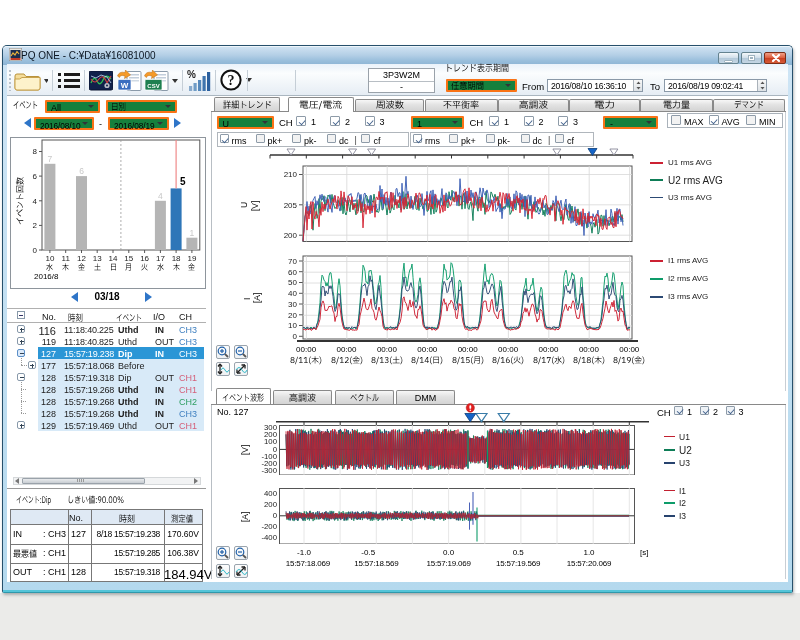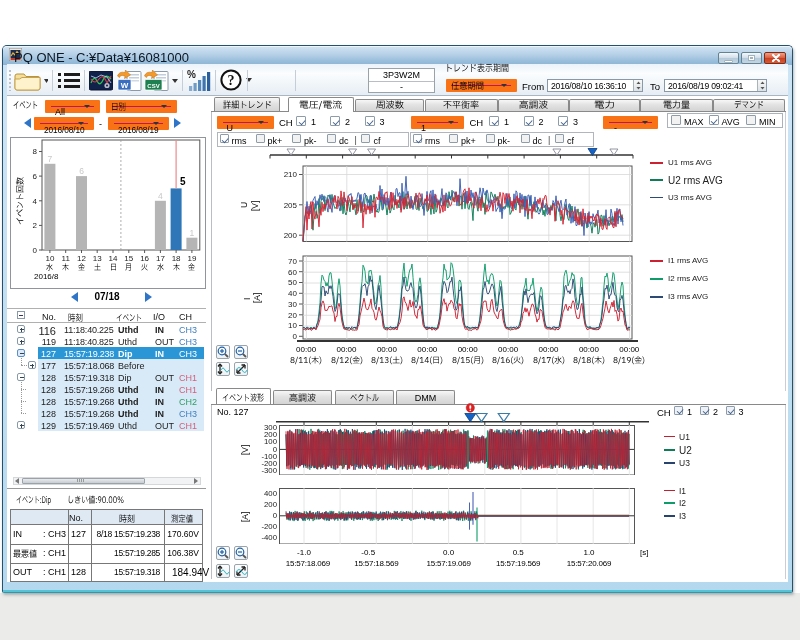--- a/index.html
+++ b/index.html
@@ -1,16 +1,16 @@
 <!DOCTYPE html>
 <html><head><meta charset="utf-8"><style>
 *{margin:0;padding:0;box-sizing:border-box}
 html,body{width:800px;height:640px;font-family:"Liberation Sans",sans-serif;background:#fff;overflow:hidden}
 .abs{position:absolute}
-.combo{position:absolute;background:#be185d;border:6px solid #f97316;border-radius:1px;font-size:9px;color:#000}
+.combo{position:absolute;background:#15803d;border:2px solid #f97316;border-radius:1px;font-size:9px;color:#000}
 .combo .ar{position:absolute;right:4px;top:50%;margin-top:-1px;width:0;height:0;border-left:3px solid transparent;border-right:3px solid transparent;border-top:3.5px solid #303438}
 .cb{position:absolute;width:10px;height:10px;background:#fff;border:1px solid #8e9ba8;border-radius:1px}
 .cb.on:after{content:"";position:absolute;left:1.5px;top:2.6px;width:4.5px;height:2.5px;border-left:1.6px solid #41618c;border-bottom:1.6px solid #41618c;transform:rotate(-48deg)}
 .lbl{position:absolute;font-size:9px;color:#000;white-space:nowrap}
 .tb-sep{position:absolute;width:1px;background:#c5ced6;top:70px;height:21px}
 .tab{position:absolute;border:1px solid #898989;border-bottom:none;border-radius:2px 2px 0 0;background:linear-gradient(#f7f7f7,#e2e2e2 45%,#d4d4d4)}
 .tab.sel{background:#fff}
 .sqbtn{position:absolute;width:14px;height:14px;background:linear-gradient(#fdfdfd,#eef1f3);border:1px solid #9aa4ad;border-radius:2px}
 </style></head><body>
 <div class="abs" style="left:0;top:593px;width:800px;height:47px;background:#ebebe9"></div>
@@ -18,21 +18,21 @@
 <div class="abs" style="left:3px;top:590px;width:789px;height:2px;background:#53c4d8"></div>
 <div class="abs" style="left:7px;top:64px;width:781px;height:518px;background:#fff"></div>
 
 <div class="abs" style="left:3px;top:46px;width:789px;height:19px;background:linear-gradient(#cfe2f2,#b4cfe6 45%,#9abfdc 75%,#8db4d4);border-radius:4px 4px 0 0;border-top:1px solid #eef6fb"></div>
 <svg class="abs" style="left:9px;top:48px" width="13" height="13">
  <rect x="0" y="0" width="13" height="13" rx="1" fill="#e8e6e0" stroke="#888"></rect>
  <rect x="1.5" y="2" width="10" height="8" fill="#1a2c4e"></rect>
  <path d="M2 8 L4 5 L6 7 L8 3.5 L10 6" stroke="#e8b13a" stroke-width="1.2" fill="none"></path>
  <rect x="1.5" y="10" width="10" height="2" fill="#c03a28"></rect>
 </svg>
-<div class="abs" style="left:14px;top:50px;font-size:13px;color:#0c1622">PQ ONE - C:¥Data¥16081000</div>
+<div class="abs" style="left:21px;top:50px;font-size:10px;color:#0c1622">PQ ONE - C:¥Data¥16081000</div>
 <div class="abs" style="left:718px;top:52px;width:21px;height:12px;background:linear-gradient(#f4f8fb,#cfdde9 50%,#b4c9da 50%,#c4d6e4);border:1px solid #64828f;border-radius:2px">
     <div style="position:absolute;left:5px;top:7px;width:9px;height:3px;background:#fff;border:1px solid #9fb3c0;border-radius:1px"></div>
   </div>
 <div class="abs" style="left:741px;top:52px;width:21px;height:12px;background:linear-gradient(#f4f8fb,#cfdde9 50%,#b4c9da 50%,#c4d6e4);border:1px solid #64828f;border-radius:2px">
     <div style="position:absolute;left:6px;top:2px;width:7px;height:6px;background:#fff;border:1px solid #9fb3c0">
       <div style="position:absolute;left:1px;top:1px;width:3px;height:2px;background:#9fb3c0"></div>
     </div>
   </div>
 <div class="abs" style="left:764px;top:52px;width:22px;height:12px;background:linear-gradient(#f0a088,#dd6243 45%,#c83d20 50%,#d55a36);border:1px solid #7c2d17;border-radius:2px">
 <svg width="20" height="10" style="position:absolute;left:1px;top:0">
@@ -245,21 +245,21 @@
 <svg style="position:absolute;left:188.4px;top:262px;overflow:visible" width="7" height="11">
     <path transform="translate(0,8) scale(0.875,1)" d="M6.0 -4.0H4.2V-2.9H7.2V-2.4H4.2V-0.1H7.5V0.3H0.5V-0.1H3.7V-2.4H0.8V-2.9H3.7V-4.0H2.0V-4.4Q1.3 -4.0 0.5 -3.6L0.3 -4.1Q1.7 -4.7 2.5 -5.3Q3.3 -6.0 3.6 -6.7H4.2Q4.6 -6.0 5.4 -5.4Q6.2 -4.8 7.7 -4.1L7.5 -3.6Q6.7 -4.0 6.0 -4.4ZM3.9 -6.4Q3.7 -5.9 3.3 -5.4Q2.8 -4.9 2.0 -4.4H5.9Q5.1 -4.9 4.6 -5.4Q4.1 -5.9 4.0 -6.4ZM5.2 -0.7Q5.4 -1.0 5.6 -1.4Q5.8 -1.8 6.0 -2.1L6.4 -1.9Q6.3 -1.6 6.1 -1.2Q5.8 -0.8 5.6 -0.5ZM1.9 -2.1Q2.2 -1.8 2.4 -1.4Q2.6 -1.0 2.8 -0.7L2.3 -0.5Q2.0 -1.1 1.5 -1.9Z" fill="#000"></path>
   </svg>
 <div class="lbl" style="left:34px;top:272px;font-size:8px">2016/8</div>
 <svg class="abs" style="left:15px;top:177px;overflow:visible" width="10" height="48">
     <path transform="rotate(-90) scale(0.941,1) translate(-51.0,8)" d="M7.4 -6.2Q6.3 -5.1 5.0 -4.2V0.3H4.3V-3.8Q2.8 -2.9 1.1 -2.3L0.9 -2.9Q2.6 -3.5 4.2 -4.4Q5.8 -5.4 7.0 -6.6Z M15.9 -5.1Q15.4 -5.9 15.0 -6.5L15.4 -6.7Q16.0 -6.0 16.4 -5.4ZM15.0 -4.6Q14.7 -5.3 14.1 -6.0L14.5 -6.3Q15.1 -5.5 15.4 -4.9ZM12.5 -4.4Q12.2 -4.7 12.0 -4.7Q11.8 -4.7 11.6 -4.4L9.6 -1.9L9.1 -2.4L11.1 -4.8Q11.4 -5.1 11.6 -5.2Q11.8 -5.3 12.0 -5.3Q12.2 -5.3 12.4 -5.2Q12.6 -5.1 12.9 -4.9L16.6 -0.9L16.2 -0.3Z M20.9 -4.3Q19.7 -5.2 18.3 -5.8L18.6 -6.3Q20.0 -5.7 21.2 -4.8ZM18.4 -0.7Q19.9 -1.0 20.9 -1.6Q22.0 -2.1 22.7 -3.0Q23.5 -3.9 24.0 -5.3L24.5 -4.9Q23.7 -2.8 22.3 -1.7Q20.8 -0.6 18.5 -0.1Z M32.6 -2.0Q30.6 -3.1 28.8 -3.7V0.3H28.2V-6.7H28.8V-4.3Q30.9 -3.6 32.9 -2.6Z M34.7 0.7V-6.8H41.8V0.7H41.2V0.1H35.3V0.7ZM35.3 -6.3V-0.4H41.2V-6.3ZM36.5 -1.7V-4.9H39.9V-1.7ZM37.1 -2.2H39.4V-4.5H37.1Z M50.7 0.2 50.4 0.7Q49.4 -0.2 48.7 -1.3Q47.9 -0.2 46.6 0.7L46.4 0.3L46.3 0.4Q45.8 0.1 45.1 -0.3Q44.4 0.3 43.2 0.7L43.0 0.2Q44.1 -0.1 44.7 -0.6Q44.1 -0.9 43.3 -1.3Q43.6 -1.7 43.9 -2.1H42.9V-2.6H44.1Q44.4 -3.1 44.5 -3.5L44.8 -3.4V-5.0H44.7Q44.7 -4.5 44.2 -4.2Q43.8 -3.8 43.1 -3.4L42.9 -3.8Q43.4 -4.1 43.9 -4.4Q44.3 -4.8 44.6 -5.1H42.9V-5.6H44.8V-7.1H45.3V-5.6H47.0V-5.1H45.3V-4.7H45.3L45.4 -4.8Q45.5 -4.9 45.5 -4.9Q45.6 -4.9 45.7 -4.8L46.5 -4.0Q47.0 -4.6 47.3 -5.4Q47.6 -6.2 47.8 -7.1L48.2 -7.1Q48.1 -6.4 47.9 -5.8H50.6V-5.2H50.1Q49.9 -3.2 49.0 -1.7Q49.6 -0.8 50.7 0.2ZM46.8 -6.7Q46.7 -6.5 46.5 -6.2Q46.3 -5.9 46.1 -5.7L45.7 -6.0Q45.9 -6.2 46.1 -6.4Q46.3 -6.7 46.4 -7.0ZM43.9 -5.7Q43.8 -5.9 43.6 -6.2Q43.4 -6.5 43.2 -6.7L43.6 -7.0Q43.8 -6.7 44.0 -6.5Q44.2 -6.2 44.3 -5.9ZM49.5 -5.2H47.8Q47.9 -4.4 48.1 -3.6Q48.3 -2.9 48.7 -2.3Q49.4 -3.5 49.5 -5.2ZM48.4 -1.8Q47.7 -3.0 47.4 -4.6Q47.1 -3.9 46.6 -3.4L46.4 -3.8L46.3 -3.6L45.3 -4.5Q45.3 -4.6 45.3 -4.5V-3.3H45.0Q44.8 -2.9 44.6 -2.6H47.1V-2.1H46.3Q46.1 -1.3 45.5 -0.7Q46.1 -0.3 46.6 -0.0Q47.7 -0.8 48.4 -1.8ZM44.4 -2.1Q44.2 -1.8 44.0 -1.4Q44.6 -1.2 45.1 -0.9Q45.5 -1.4 45.7 -2.1Z" fill="#000"></path>
   </svg>
 <svg class="abs" style="left:71px;top:292px" width="8" height="10">
     <path d="M7 0 L7 10 L0 5 Z" fill="#2e75c8"></path>
   </svg>
-<div class="abs" style="left:93px;top:291px;width:28px;text-align:center;font-size:10px;font-weight:bold">07/18</div>
+<div class="abs" style="left:93px;top:291px;width:28px;text-align:center;font-size:10px;font-weight:bold">03/18</div>
 <svg class="abs" style="left:144px;top:292px" width="8" height="10">
     <path d="M1 0 L1 10 L8 5 Z" fill="#2e75c8"></path>
   </svg>
 <div class="abs" style="left:7px;top:308px;width:199px;height:1px;background:#b0b0b0"></div>
 <div class="abs" style="left:17px;top:311px;width:8px;height:8px;background:#fff;border:1px solid #8899aa">
     <div style="position:absolute;left:1px;top:2.5px;width:4px;height:1px;background:#336"></div>
   </div>
 <div class="lbl" style="left:42px;top:312px;color:#111">No.</div>
 <svg style="position:absolute;left:68px;top:311.5px;overflow:visible" width="15" height="12">
     <path transform="translate(0,9) scale(0.833,1)" d="M8.6 -4.1H7.4V-2.9H8.5V-2.3H7.4V0.0Q7.4 0.3 7.3 0.5Q7.1 0.6 6.8 0.6H5.5L5.3 0.1H6.9V-2.3H3.6V-2.9H6.9V-4.1H3.5V-4.6H5.7V-5.9H3.6V-6.4H5.7V-7.6H6.2V-6.4H8.4V-5.9H6.2V-4.6H8.6ZM1.3 0.3H0.7V-7.2H3.1V-0.5H1.3ZM2.5 -4.3V-6.7H1.2V-4.3ZM1.2 -3.8V-1.0H2.5V-3.8ZM4.5 -2.0Q4.8 -1.7 5.1 -1.4Q5.4 -1.0 5.6 -0.7L5.2 -0.4Q5.0 -0.7 4.7 -1.0Q4.4 -1.4 4.1 -1.6Z M9.4 -2.1Q10.4 -2.5 11.1 -3.2Q10.5 -3.9 9.6 -4.7L9.9 -5.1L10.4 -4.8Q11.0 -5.5 11.4 -6.1H9.4V-6.6H11.4V-7.5H12.0V-6.6H14.0V-6.1H12.0Q11.8 -5.7 11.4 -5.2Q11.1 -4.8 10.8 -4.4Q11.2 -3.9 11.5 -3.6Q12.3 -4.4 12.9 -5.6L13.4 -5.3Q12.7 -4.0 11.8 -3.1Q10.9 -2.2 9.7 -1.6ZM16.6 -7.4H17.2V-0.1Q17.2 0.2 17.0 0.4Q16.9 0.5 16.6 0.5H15.2L15.0 -0.1H16.6ZM14.7 -7.0H15.3V-1.2H14.7ZM12.6 -1.4Q12.7 -1.5 12.8 -1.5Q12.9 -1.5 13.0 -1.4L14.3 0.1L13.9 0.5L12.4 -1.1Q12.3 -1.2 12.3 -1.2Q12.3 -1.2 12.2 -1.2Q11.2 -0.2 9.6 0.6L9.4 0.0Q10.8 -0.7 11.8 -1.6Q12.9 -2.5 13.7 -3.9L14.1 -3.6Q13.4 -2.3 12.4 -1.4L12.5 -1.3Z" fill="#000"></path>
@@ -384,21 +384,21 @@
 <svg style="position:absolute;left:13px;top:547.5px;overflow:visible" width="24" height="12">
     <path transform="translate(0,9) scale(0.889,1)" d="M1.3 -7.3H7.8V-4.7H1.3ZM7.2 -6.2V-6.8H1.8V-6.2ZM1.8 -5.8V-5.2H7.2V-5.8ZM0.4 -4.1H8.6V-3.6H4.2V0.7H3.7V-0.3Q2.3 -0.0 0.4 0.1L0.4 -0.4L1.3 -0.5V-3.6H0.4ZM1.8 -2.9H3.7V-3.6H1.8ZM8.1 -2.5Q7.7 -1.5 6.9 -0.7Q7.6 -0.1 8.5 0.2L8.3 0.6Q7.2 0.2 6.5 -0.3Q5.8 0.3 4.8 0.7L4.5 0.2Q5.5 -0.2 6.1 -0.6Q5.5 -1.2 5.0 -2.0L5.4 -2.3Q5.8 -1.5 6.5 -1.0Q7.2 -1.6 7.5 -2.4H4.7V-2.9H8.1ZM1.8 -1.8H3.7V-2.5H1.8ZM1.8 -0.5Q2.9 -0.6 3.7 -0.7V-1.4H1.8Z M14.7 -3.0H17.5V-2.5H9.5V-3.0H12.1V-3.9H10.0V-5.9H12.1V-6.7H9.5V-7.2H17.5V-6.7H14.7V-5.9H17.0V-3.9H14.7ZM14.2 -6.7H12.6V-5.9H14.2ZM10.6 -5.4V-4.4H12.1V-5.4ZM12.6 -4.4H14.2V-5.4H12.6ZM16.4 -4.4V-5.4H14.7V-4.4ZM14.2 -3.9H12.6V-3.0H14.2ZM14.3 -0.9Q13.8 -1.4 12.8 -2.1L13.2 -2.4Q14.0 -1.9 14.7 -1.3ZM15.2 0.0V-1.0L15.7 -0.9V-0.0Q15.7 0.3 15.6 0.4Q15.5 0.5 15.2 0.5H12.6Q12.2 0.5 12.0 0.5Q11.8 0.4 11.7 0.2Q11.6 0.0 11.6 -0.4V-2.0H12.2V-0.4Q12.2 -0.1 12.3 -0.0Q12.4 0.0 12.7 0.0ZM16.1 -1.9Q17.0 -1.0 17.6 0.0L17.2 0.3Q16.6 -0.6 15.7 -1.6ZM9.4 -0.0Q9.8 -0.4 10.1 -0.9Q10.4 -1.4 10.6 -1.9L11.1 -1.6Q10.6 -0.5 9.8 0.4Z M20.6 -7.5Q20.4 -6.4 20.0 -5.3V0.7H19.4V-4.2Q19.0 -3.5 18.6 -3.1L18.3 -3.6Q18.9 -4.3 19.4 -5.3Q19.8 -6.3 20.1 -7.6ZM23.5 -5.5Q23.5 -5.8 23.6 -6.3H20.9V-6.7H23.7L23.8 -7.4L23.9 -7.6L24.4 -7.5Q24.4 -7.3 24.3 -6.7H26.5V-6.3H24.2Q24.1 -6.0 24.0 -5.5H26.1V-1.1H22.2V-5.5ZM21.4 -5.4V-0.4H26.6V0.2H21.4V0.7H20.9V-5.4ZM22.7 -4.2H25.5V-5.0H22.7ZM22.7 -2.9H25.5V-3.7H22.7ZM22.7 -1.5H25.5V-2.4H22.7Z" fill="#000"></path>
   </svg>
 <div class="lbl" style="left:43px;top:548px">: CH1</div>
 <div class="abs" style="left:92px;top:548px;width:68px;font-size:8.5px;text-align:right;letter-spacing:-0.3px">15:57:19.285</div>
 <div class="abs" style="left:164px;top:548px;width:35px;font-size:8.5px;text-align:right">106.38V</div>
 <div class="lbl" style="left:13px;top:567px">OUT</div>
 <div class="lbl" style="left:43px;top:567px">: CH1</div>
 <div class="lbl" style="left:71px;top:567px">128</div>
 <div class="abs" style="left:92px;top:567px;width:68px;font-size:8.5px;text-align:right;letter-spacing:-0.3px">15:57:19.318</div>
-<div class="abs" style="left:172px;top:567px;width:35px;font-size:10px;text-align:center">184.94V</div>
+<div class="abs" style="left:164px;top:567px;width:35px;font-size:13px;text-align:center">184.94V</div>
 <div class="abs" style="left:211px;top:110.5px;width:1px;height:280px;background:#b8bec4"></div>
 <div class="abs" style="left:785px;top:110.5px;width:1px;height:280px;background:#c8ced4"></div>
 <div class="abs" style="left:211px;top:403.5px;width:1px;height:175px;background:#b8bec4"></div>
 <div class="abs" style="left:785px;top:403.5px;width:1px;height:175px;background:#c8ced4"></div>
 <div class="tab" style="left:214px;top:97px;width:66px;height:13.5px"></div>
 <svg style="position:absolute;left:222.5px;top:98.5px;overflow:visible" width="49" height="12">
     <path transform="translate(0,9) scale(0.907,1)" d="M8.6 -1.9V-1.4H6.5V0.7H5.9V-1.4H3.8V-1.9H5.9V-3.4H4.2V-3.9H5.9V-5.4H4.0V-5.9H6.7Q7.0 -6.5 7.4 -7.5L7.9 -7.3Q7.6 -6.6 7.2 -5.9H8.5V-5.4H6.5V-3.9H8.3V-3.4H6.5V-1.9ZM5.3 -5.9Q5.0 -6.6 4.6 -7.3L5.0 -7.5Q5.4 -6.9 5.7 -6.2ZM0.7 -7.2H3.5V-6.7H0.7ZM3.7 -5.4H0.4V-6.0H3.7ZM0.8 -4.7H3.4V-4.2H0.8ZM3.4 -3.0H0.8V-3.5H3.4ZM1.3 0.7H0.8V-2.2H3.4V0.2H1.3ZM2.9 -1.8H1.3V-0.3H2.9Z M12.2 -4.7Q12.6 -3.8 12.9 -2.9L12.4 -2.7L12.3 -3.2L12.0 -3.2Q11.6 -3.1 11.4 -3.1V0.7H10.9V-3.0Q10.1 -3.0 9.4 -2.9L9.3 -3.4L10.2 -3.5Q10.5 -3.9 10.9 -4.5Q10.3 -5.2 9.5 -5.9L9.8 -6.3Q10.0 -6.1 10.2 -5.9Q10.7 -6.7 11.0 -7.6L11.5 -7.3Q11.1 -6.3 10.6 -5.6Q10.9 -5.3 11.2 -4.9Q11.7 -5.7 12.1 -6.6L12.5 -6.3Q11.6 -4.6 10.8 -3.5Q11.5 -3.6 12.1 -3.7Q12.0 -4.1 11.8 -4.5ZM13.1 0.7V-7.2H17.3V0.7H16.8V-0.0H13.6V0.7ZM14.9 -4.0V-6.7H13.6V-4.0ZM15.4 -4.0H16.8V-6.7H15.4ZM14.9 -3.5H13.6V-0.5H14.9ZM15.4 -3.5V-0.5H16.8V-3.5ZM12.3 -2.4Q12.6 -1.3 12.8 -0.3L12.3 -0.1Q12.1 -1.4 11.8 -2.3ZM9.4 -0.1Q9.9 -1.1 10.0 -2.4L10.5 -2.3Q10.3 -0.8 9.8 0.2Z M25.5 -2.1Q23.4 -3.2 21.5 -3.9V0.3H20.9V-7.1H21.5V-4.6Q23.7 -3.8 25.8 -2.7Z M29.0 -0.0V-6.9H29.6V-0.7Q31.1 -0.9 32.4 -1.8Q33.7 -2.7 34.4 -4.1L34.9 -3.8Q34.1 -2.2 32.7 -1.2Q31.3 -0.2 29.6 -0.0Z M40.1 -4.6Q38.8 -5.5 37.3 -6.2L37.7 -6.7Q39.2 -6.0 40.5 -5.1ZM37.4 -0.8Q39.0 -1.1 40.1 -1.7Q41.3 -2.2 42.1 -3.2Q42.8 -4.1 43.4 -5.6L44.0 -5.2Q43.1 -3.0 41.6 -1.8Q40.1 -0.6 37.6 -0.1Z M52.3 -5.3Q51.8 -6.3 51.4 -6.9L51.9 -7.1Q52.4 -6.3 52.8 -5.6ZM48.3 -7.0V-4.5Q50.5 -3.7 52.6 -2.6L52.3 -2.1Q50.2 -3.1 48.3 -3.8V0.4H47.7V-7.0ZM51.3 -4.9Q50.9 -5.7 50.4 -6.5L50.9 -6.7Q51.5 -5.8 51.8 -5.1Z" fill="#000"></path>
   </svg>
 <div class="abs" style="left:211px;top:110.5px;width:575px;height:1px;background:#898989"></div>
 <div class="tab sel" style="left:287.6px;top:97px;width:66.2px;height:14.5px"></div>

